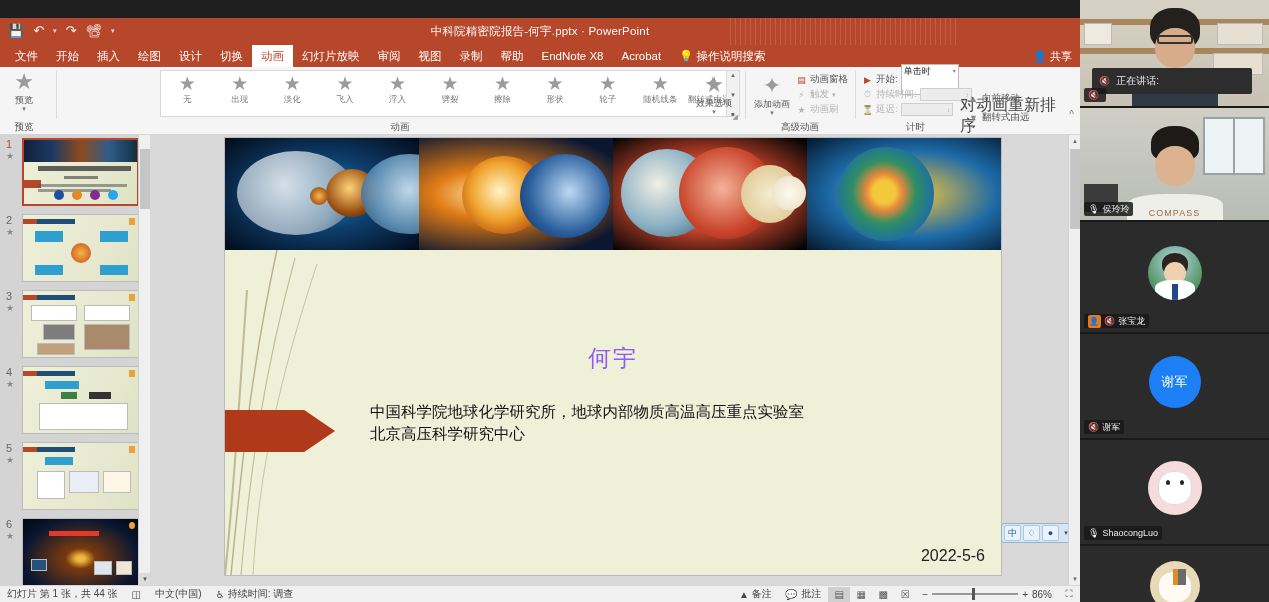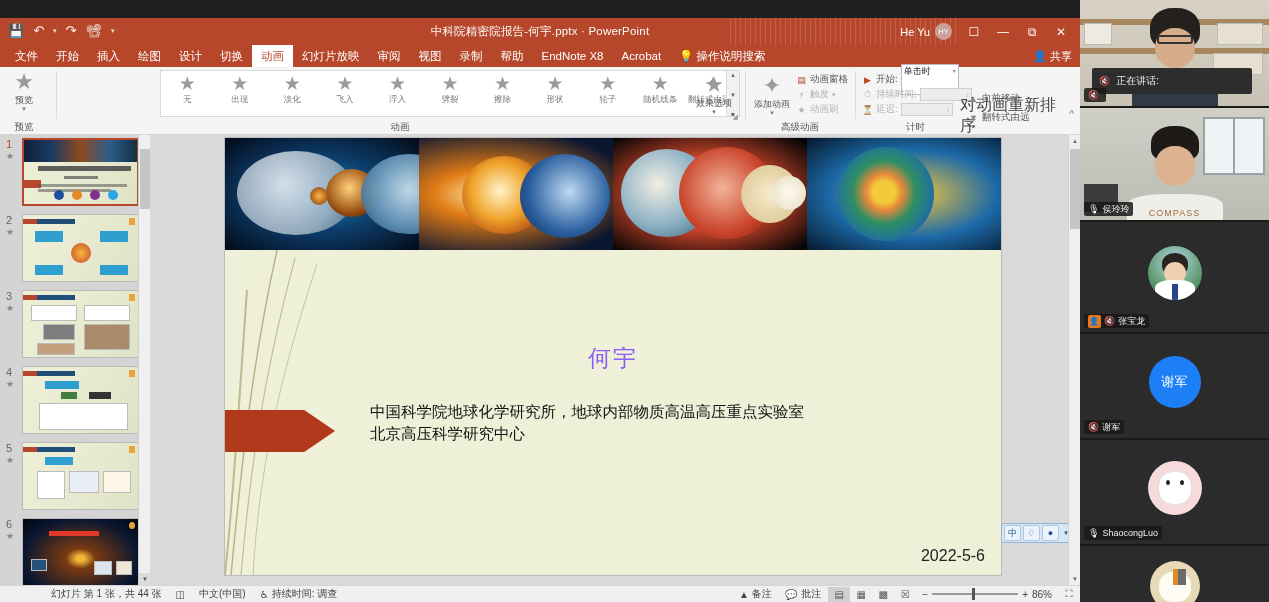--- a/index.html
+++ b/index.html
@@ -148,21 +148,21 @@
   .pane-scroll { position:absolute; right:0; top:0; width:12px; height:450px; background:#efefef; border-left:1px solid #d0d0d0; }
   .ps-up,.ps-dn { width:12px; height:12px; font-size:6px; color:#666; display:flex; align-items:center; justify-content:center; cursor:pointer; }
   .ps-thumb { position:absolute; left:1px; top:14px; width:10px; height:80px; background:#c5c5c5; border-radius:1px; cursor:pointer; }
   .th-scroll { position:absolute; left:138px; top:0; width:12px; height:450px; background:#efefef; border-left:1px solid #cfcfcf; }
   .th-thumb { position:absolute; left:1px; top:14px; width:10px; height:60px; background:#c5c5c5; cursor:pointer; }
   .th-dn { position:absolute; bottom:0; left:0; width:12px; height:12px; font-size:6px; color:#555;
     display:flex; align-items:center; justify-content:center; background:#dcdcdc; cursor:pointer; }
 
   
   .status { position:absolute; left:0; bottom:0; width:1080px; height:17px; background:#f0f0f0;
-    border-top:1px solid #d6d6d6; display:flex; align-items:center; font-size:10px; color:#444;padding-left:44px; }
+    border-top:1px solid #d6d6d6; display:flex; align-items:center; font-size:10px; color:#444; }
   .status .sitem { padding:0 7px; display:flex; align-items:center; gap:3px; cursor:pointer; white-space:nowrap; }
   .spacer { flex:1; }
   .viewbtn { width:22px; height:15px; display:flex; align-items:center; justify-content:center;
     font-size:10px; color:#555; cursor:pointer; }
   .viewbtn.on { background:#d0d0d0; }
   .zoomwrap { display:flex; align-items:center; gap:4px; padding:0 6px; }
   .zbar { position:relative; width:86px; height:2px; background:#999; }
   .zhandle { position:absolute; left:40px; top:-5px; width:3px; height:12px; background:#555; cursor:pointer; }
 
   
@@ -197,28 +197,20 @@
       <div class="deco"></div>
       <div class="qat-icons">
         <span class="ic">💾</span>
         <span class="ic">↶</span>
         <span class="ic tiny">▾</span>
         <span class="ic">↷</span>
         <span class="ic">📽</span>
         <span class="ic tiny">▾</span>
       </div>
       <div class="win-title">中科院精密院报告-何宇.pptx  ·  PowerPoint</div>
-      <div class="win-right">
-        <span class="uname">He Yu</span>
-        <span class="avatar">HY</span>
-        <span class="wbtn">☐</span>
-        <span class="wbtn">—</span>
-        <span class="wbtn">⧉</span>
-        <span class="wbtn">✕</span>
-      </div>
     </div>
 
     <div class="tabbar">
       <div class="tabs" id="tabs-host">
           <div class="tab">文件</div>
           <div class="tab">开始</div>
           <div class="tab">插入</div>
           <div class="tab">绘图</div>
           <div class="tab">设计</div>
           <div class="tab">切换</div>

